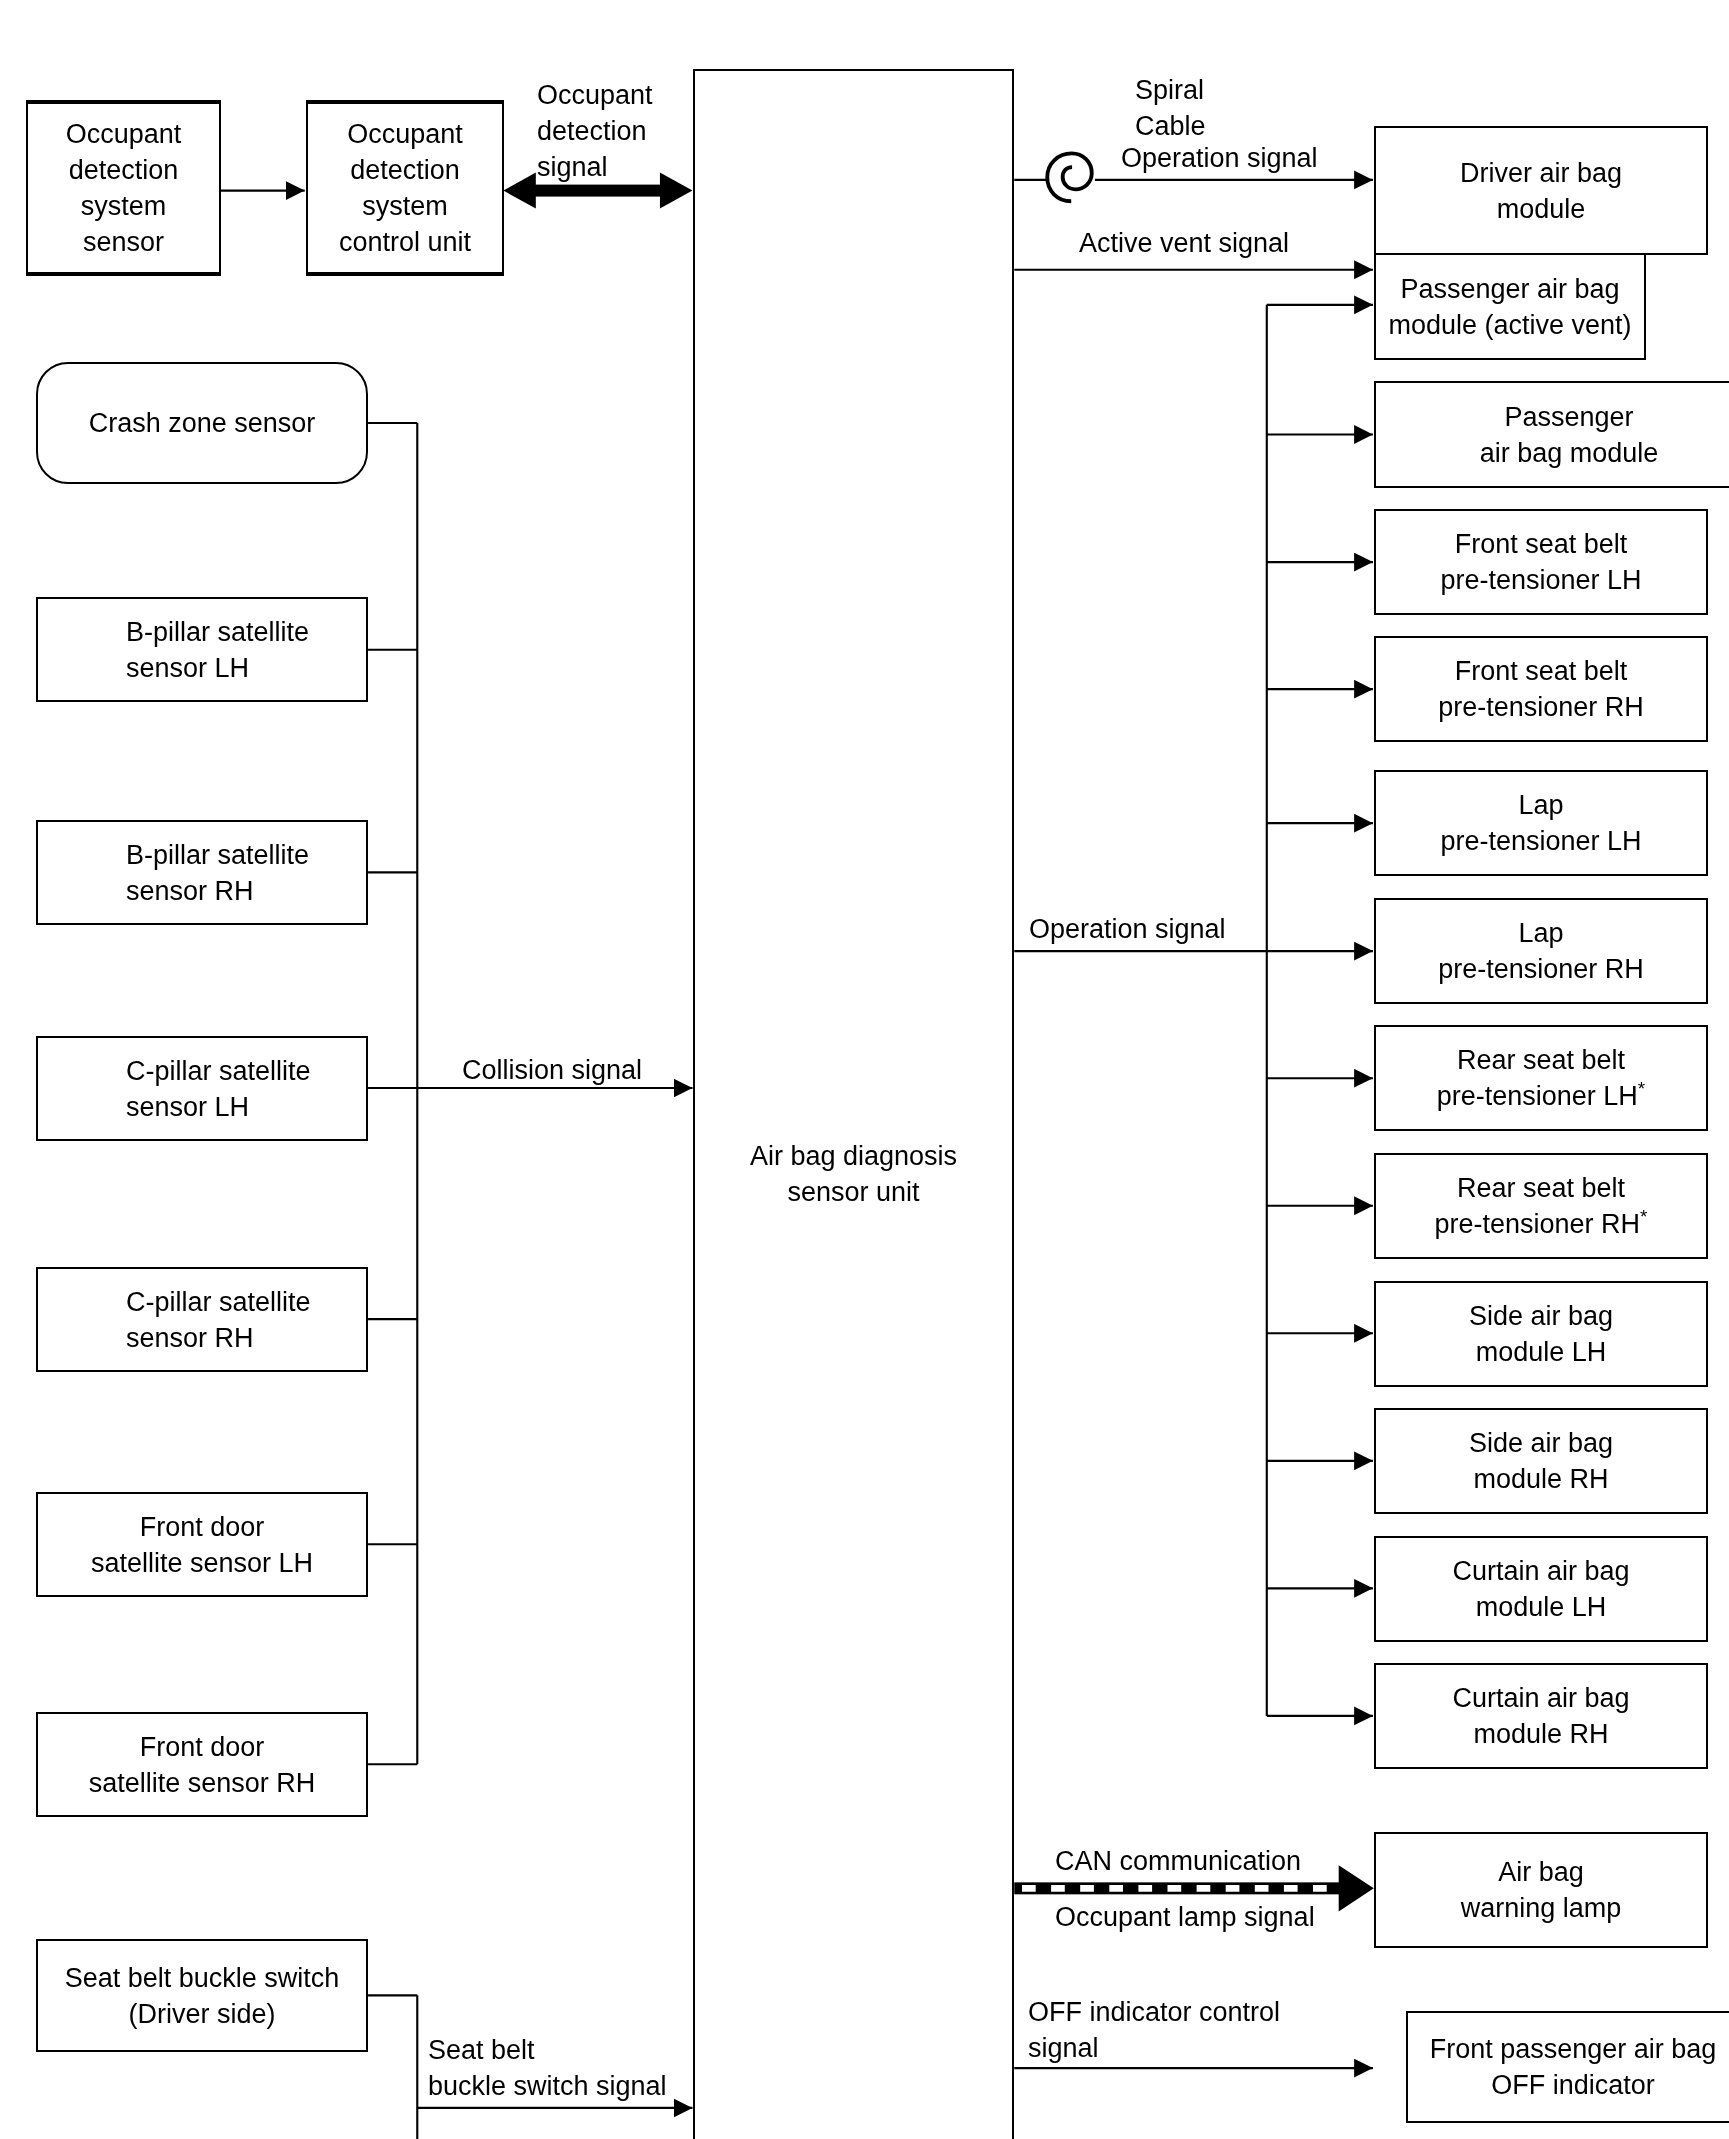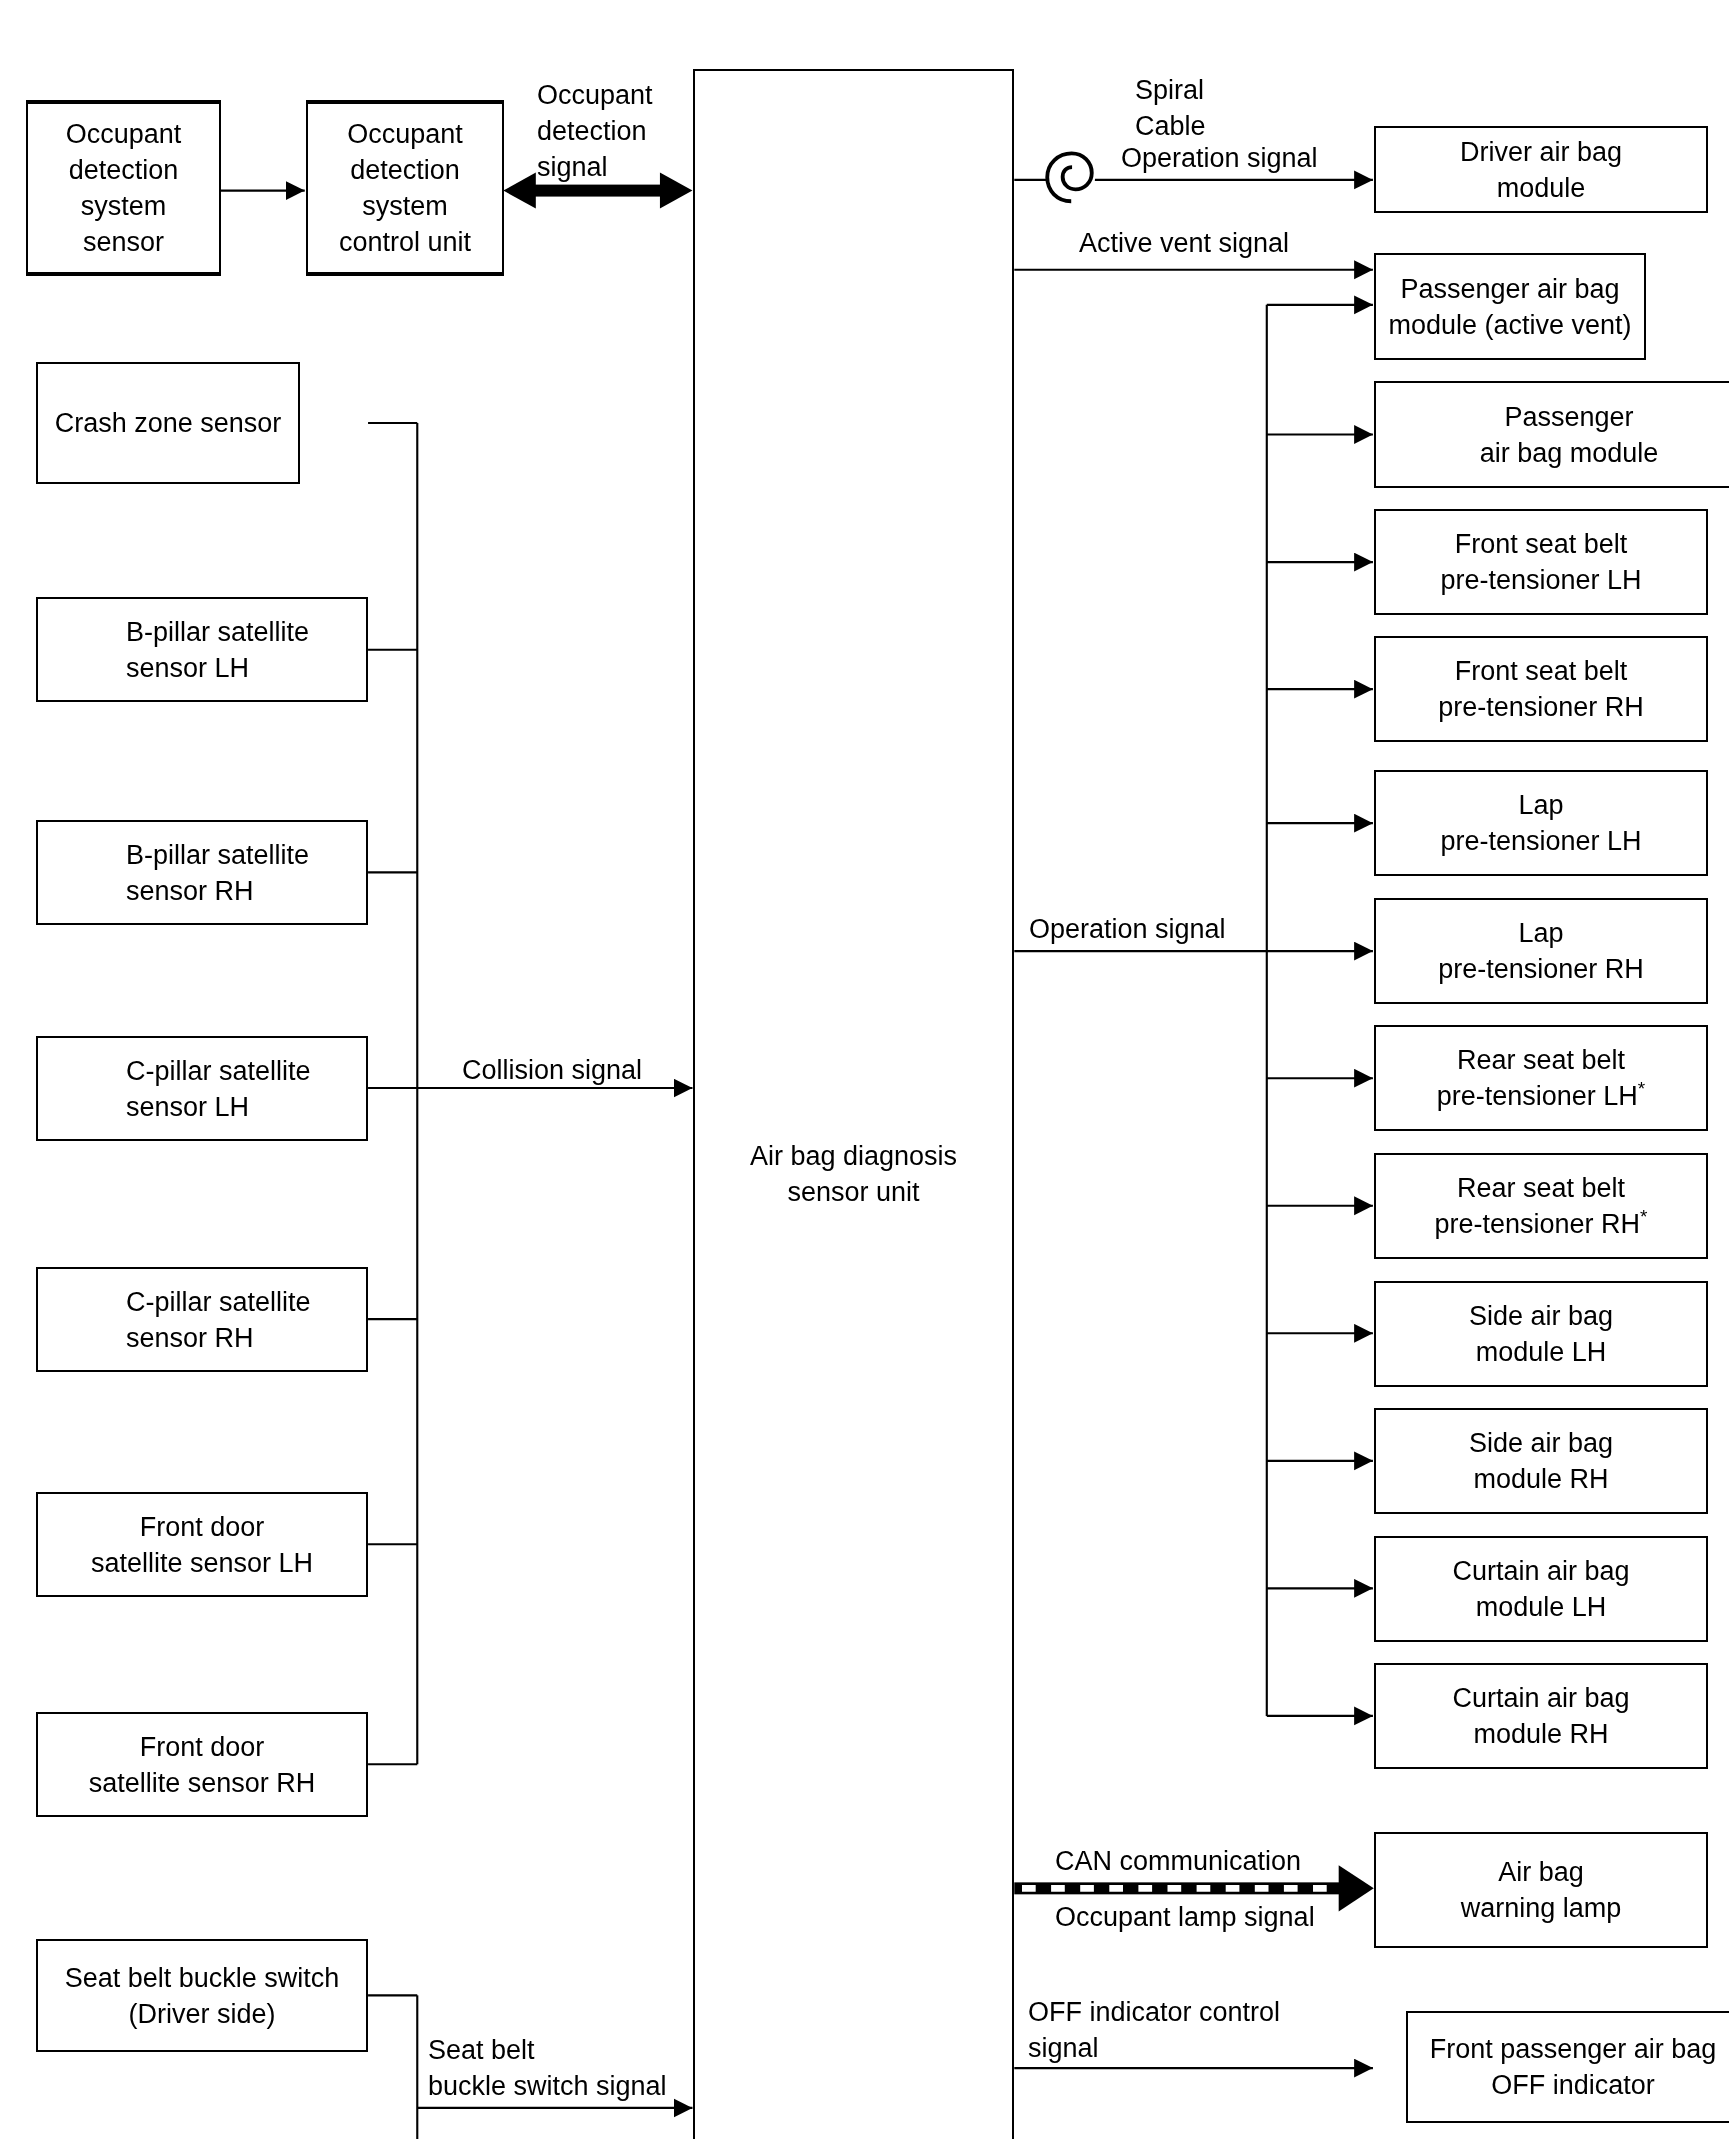--- a/index.html
+++ b/index.html
@@ -88,21 +88,21 @@
 system
 sensor</span>
   </div>
   <div class="box hv" style="left:306px;top:100px;width:198px;height:176px;">
     <span class="t">Occupant
 detection
 system
 control unit</span>
   </div>
 
-  <div class="box" style="left:36px;top:362px;width:264px;height:122px;">
+  <div class="box" style="left:36px;top:362px;width:332px;height:122px;border-radius:32px;">
     <span class="t">Crash zone sensor</span>
   </div>
   <div class="box al" style="left:36px;top:597px;width:332px;height:105px;">
     <span class="t">B-pillar satellite
 sensor LH</span>
   </div>
   <div class="box al" style="left:36px;top:820px;width:332px;height:105px;">
     <span class="t">B-pillar satellite
 sensor RH</span>
   </div>
@@ -125,21 +125,21 @@
   <div class="box" style="left:36px;top:1939px;width:332px;height:113px;">
     <span class="t">Seat belt buckle switch
 (Driver side)</span>
   </div>
 
   <div class="box" style="left:693px;top:69px;width:321px;height:2209px;">
     <span class="t">Air bag diagnosis
 sensor unit</span>
   </div>
 
-  <div class="box" style="left:1374px;top:126px;width:334px;height:87px;">
+  <div class="box" style="left:1374px;top:126px;width:334px;height:129px;">
     <span class="t">Driver air bag
 module</span>
   </div>
   <div class="box" style="left:1374px;top:253px;width:272px;height:107px;">
     <span class="t">Passenger air bag
 module (active vent)</span>
   </div>
   <div class="box" style="left:1374px;top:381px;width:390px;height:107px;">
     <span class="t">Passenger
 air bag module</span>

